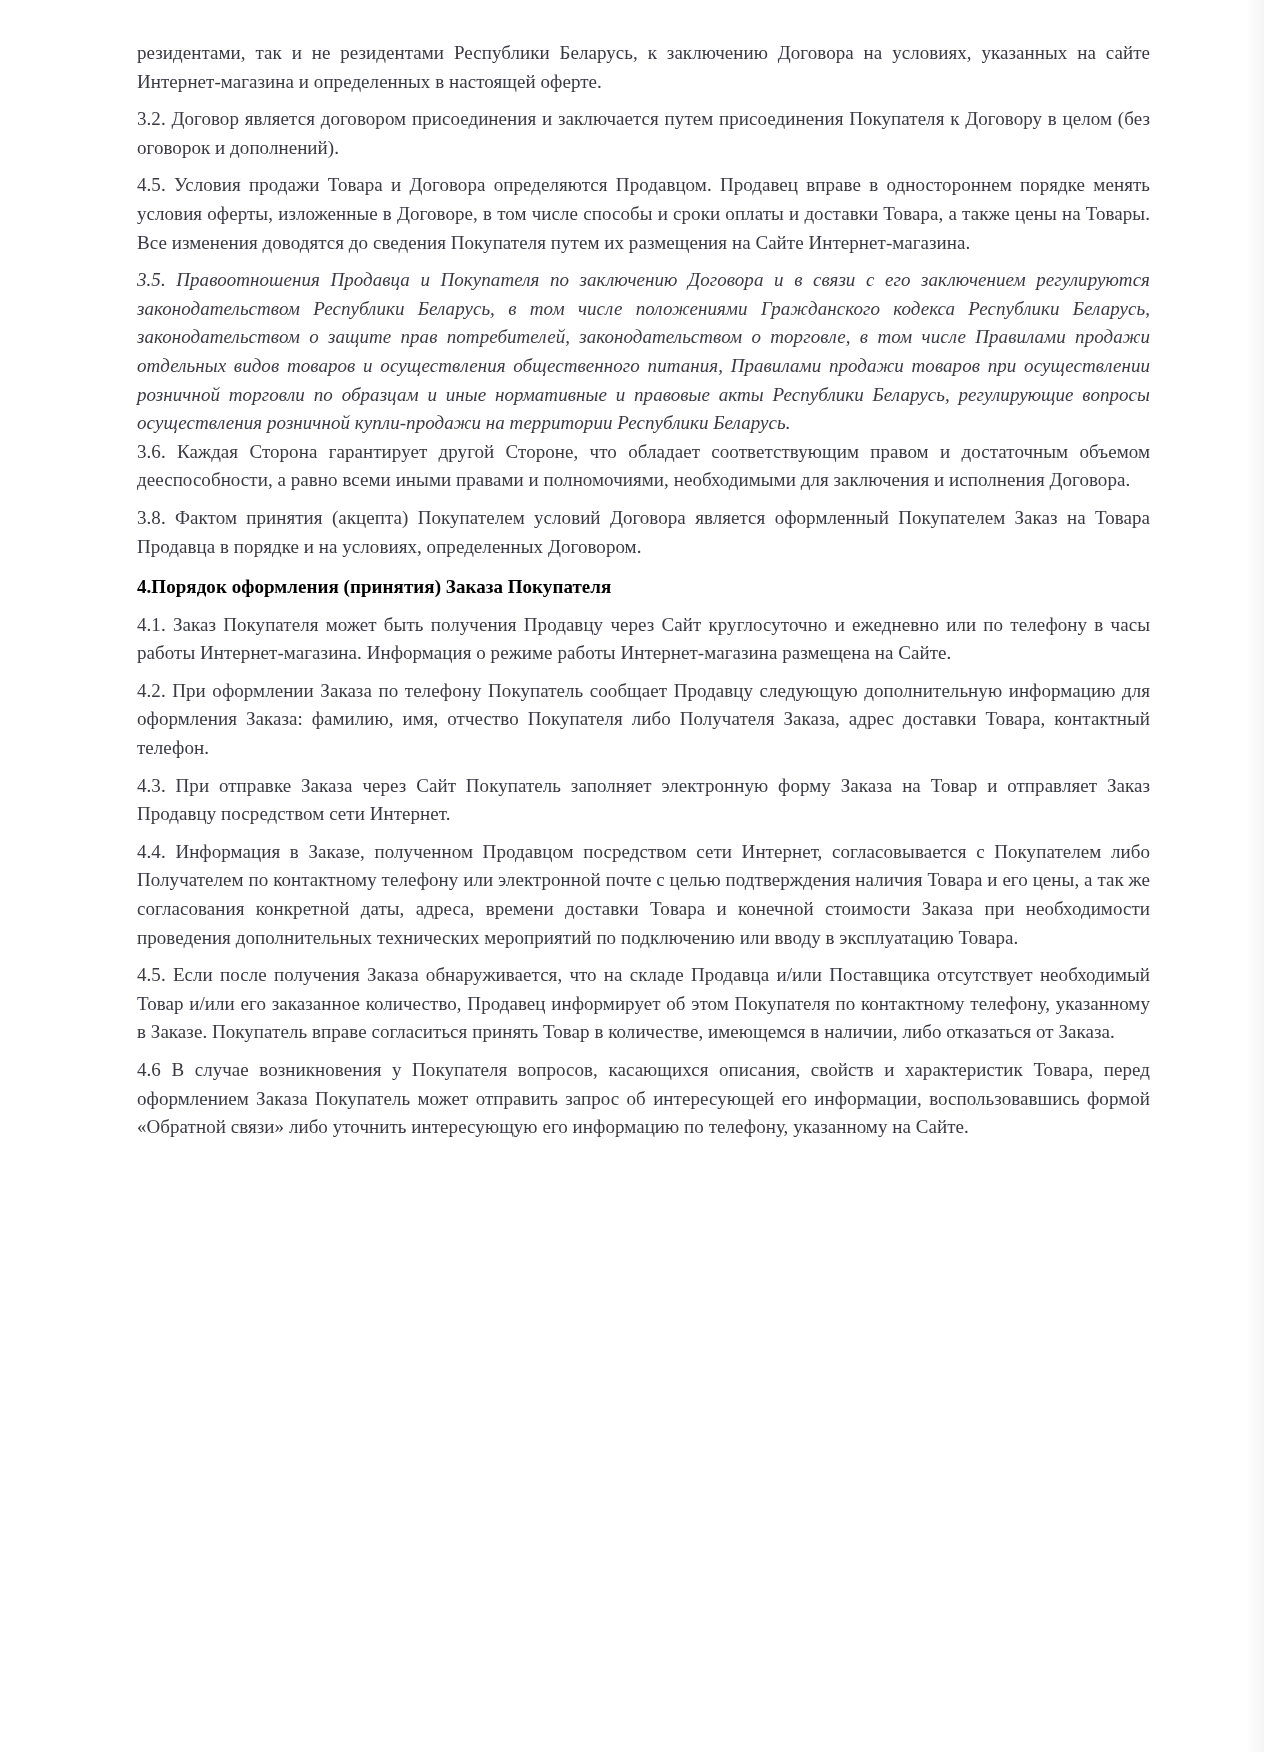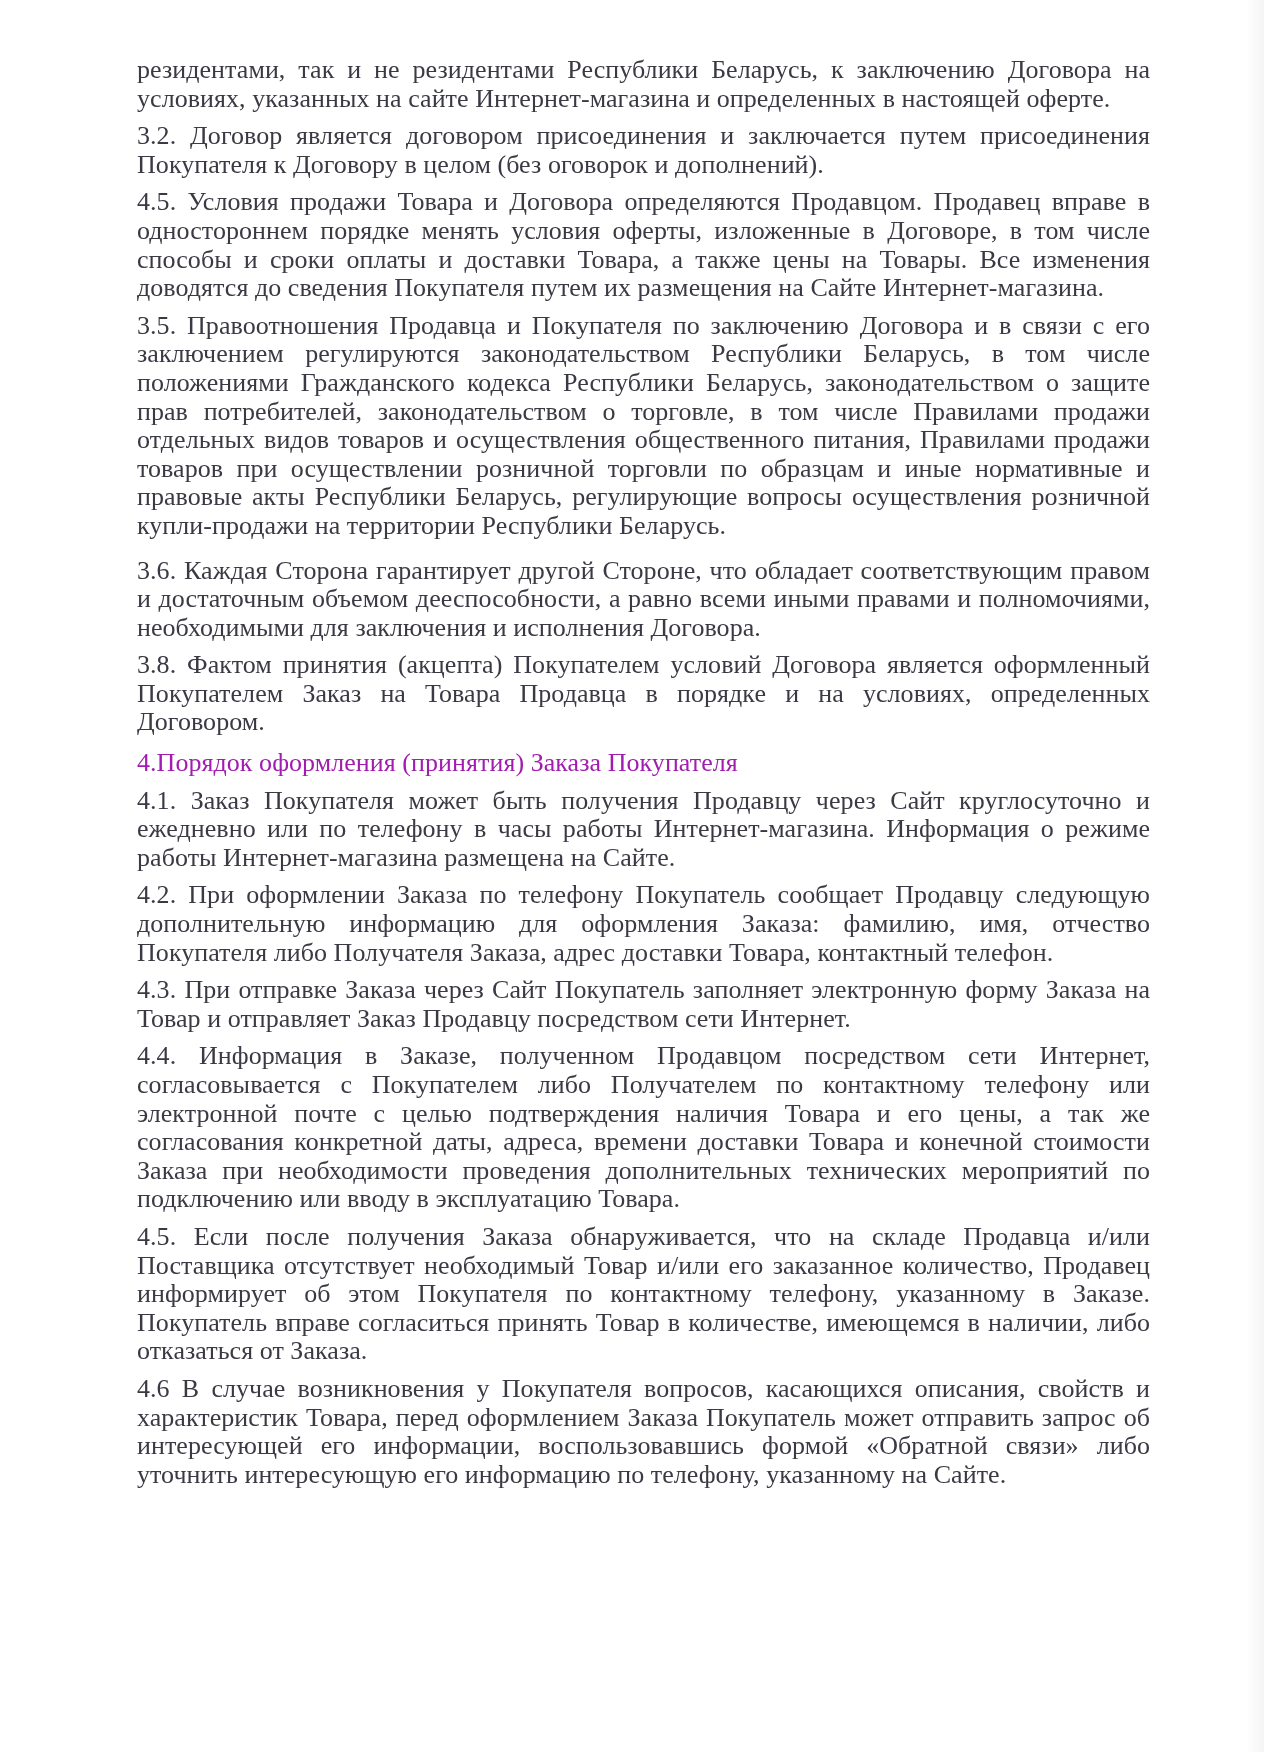--- a/index.html
+++ b/index.html
@@ -9,39 +9,40 @@
     }
     body {
       width: 1264px;
       height: 1752px;
       position: relative;
       overflow: hidden;
     }
     .page {
       position: absolute;
       left: 137px;
-      top: 56px;
+      top: 39px;
       width: 1013px;
       font-family: "Liberation Serif", serif;
-      font-size: 26px;
+      font-size: 19px;
       line-height: 28.6px;
       color: #3a3a44;
       text-align: justify;
       letter-spacing: 0.05px;
     }
     .para {
       margin: 0 0 9px 0;
     }
     .para.tight {
-      margin-bottom: 16px;
+      margin-bottom: 0;
+      font-style: italic;
     }
     .heading {
-      font-weight: normal;
+      font-weight: bold;
       margin: 12px 0 9px 0;
-      color: #a21caf;
+      color: #000000;
     }
     .edge {
       position: absolute;
       right: 0;
       top: 0;
       width: 18px;
       height: 1752px;
       background: linear-gradient(to right, #ffffff, #f4f4f4);
     }
   </style>

